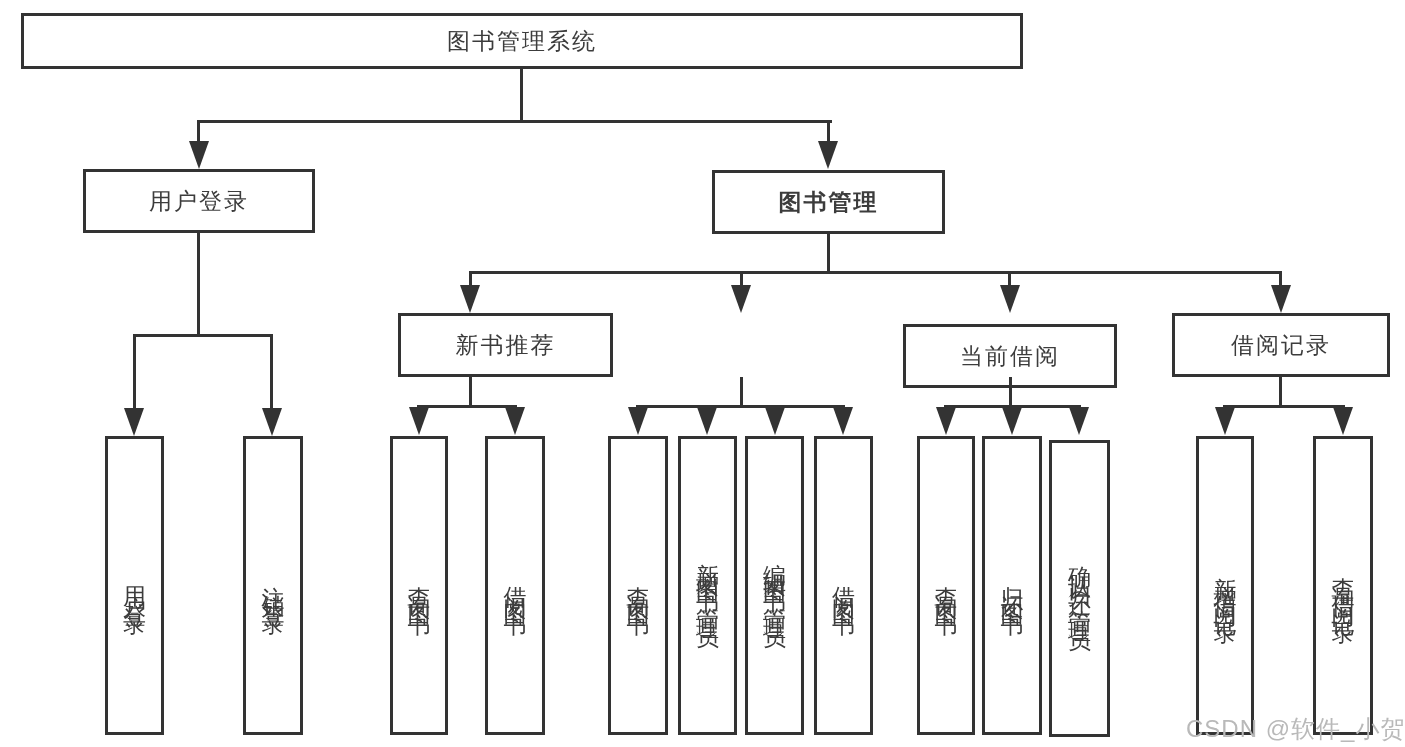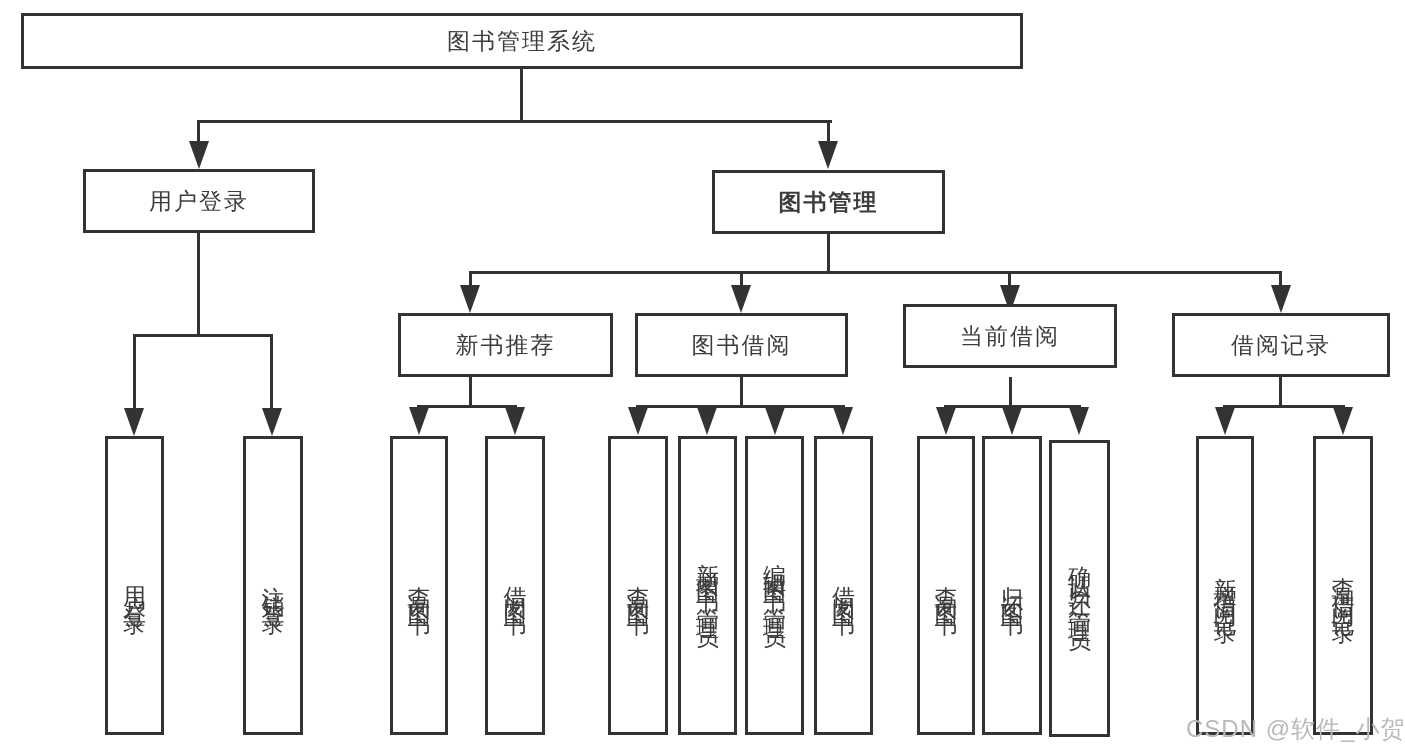--- a/index.html
+++ b/index.html
@@ -85,24 +85,21 @@
   <div class="lv" style="left:1008px;top:271px;height:15px;"></div>
   <div class="lv" style="left:1279px;top:271px;height:15px;"></div>
   <div class="arrow" style="left:460px;top:285px;"></div>
   <div class="arrow" style="left:731px;top:285px;"></div>
   <div class="arrow" style="left:1000px;top:285px;"></div>
   <div class="arrow" style="left:1271px;top:285px;"></div>
 
   <div class="node node-h" style="left:362px;top:313px;width:215px;height:64px;margin-left:36px;">
     <span>新书推荐</span>
   </div>
-  <div class="node node-h" style="left:635px;top:313px;width:213px;height:64px;">
-    <span>图书借阅</span>
-  </div>
-  <div class="node node-h" style="left:903px;top:304px;width:214px;height:64px;">
+  <div class="node node-h" style="left:903px;top:324px;width:214px;height:64px;">
     <span>当前借阅</span>
   </div>
   <div class="node node-h" style="left:1172px;top:313px;width:218px;height:64px;">
     <span>借阅记录</span>
   </div>
 
   <div class="lv" style="left:469px;top:377px;height:30px;"></div>
   <div class="lh" style="left:417px;top:405px;width:100px;"></div>
   <div class="arrow" style="left:409px;top:407px;"></div>
   <div class="arrow" style="left:505px;top:407px;"></div>

